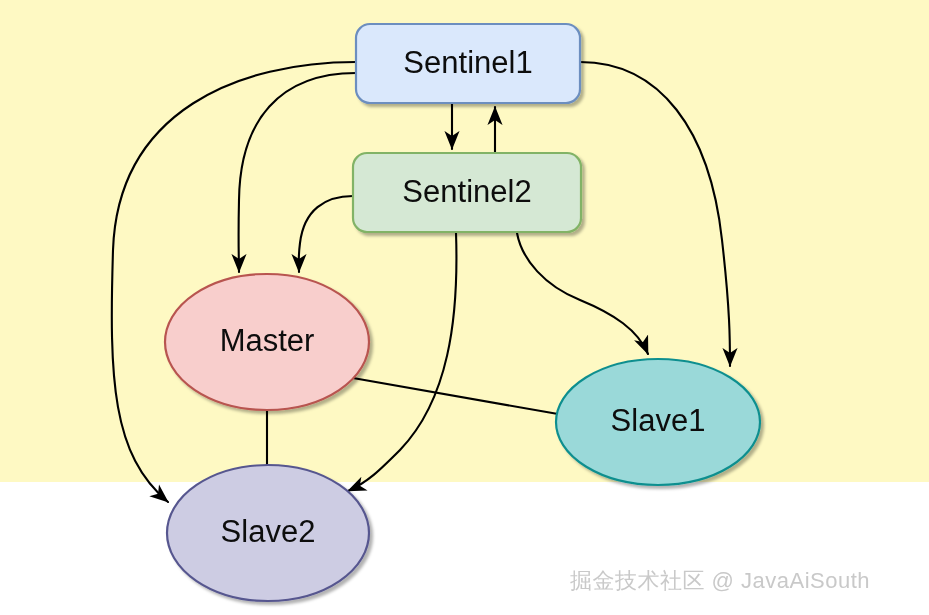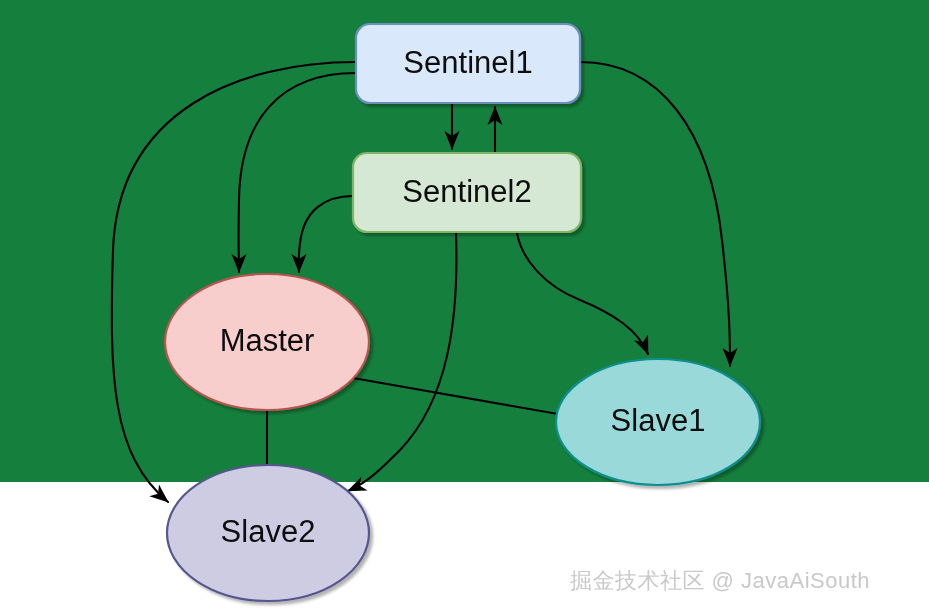--- a/index.html
+++ b/index.html
@@ -10,21 +10,21 @@
   body {
     width: 929px;
     height: 615px;
     font-family: "Liberation Sans", sans-serif;
     overflow: hidden;
   }
   #diagram-root {
     position: relative;
     width: 929px;
     height: 482px;
-    background: #15803d;
+    background: #fef9c3;
   }
   svg#diagram-svg {
     display: block;
     width: 929px;
     height: 615px;
   }
   .node-label {
     font-family: "Liberation Sans", sans-serif;
     font-size: 31px;
     fill: #0d0d0d;

